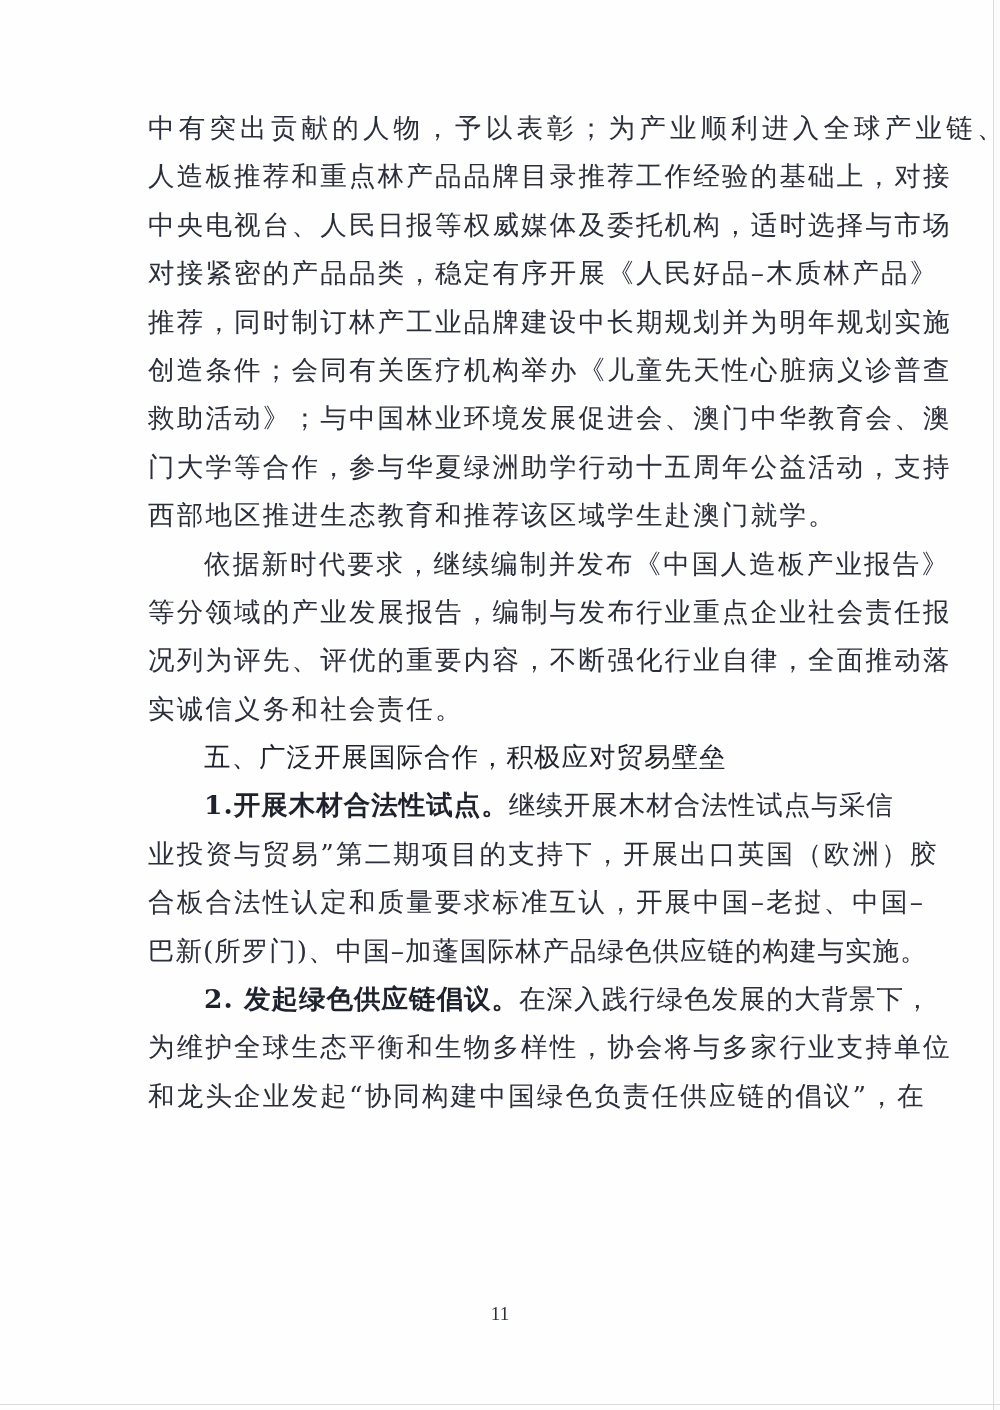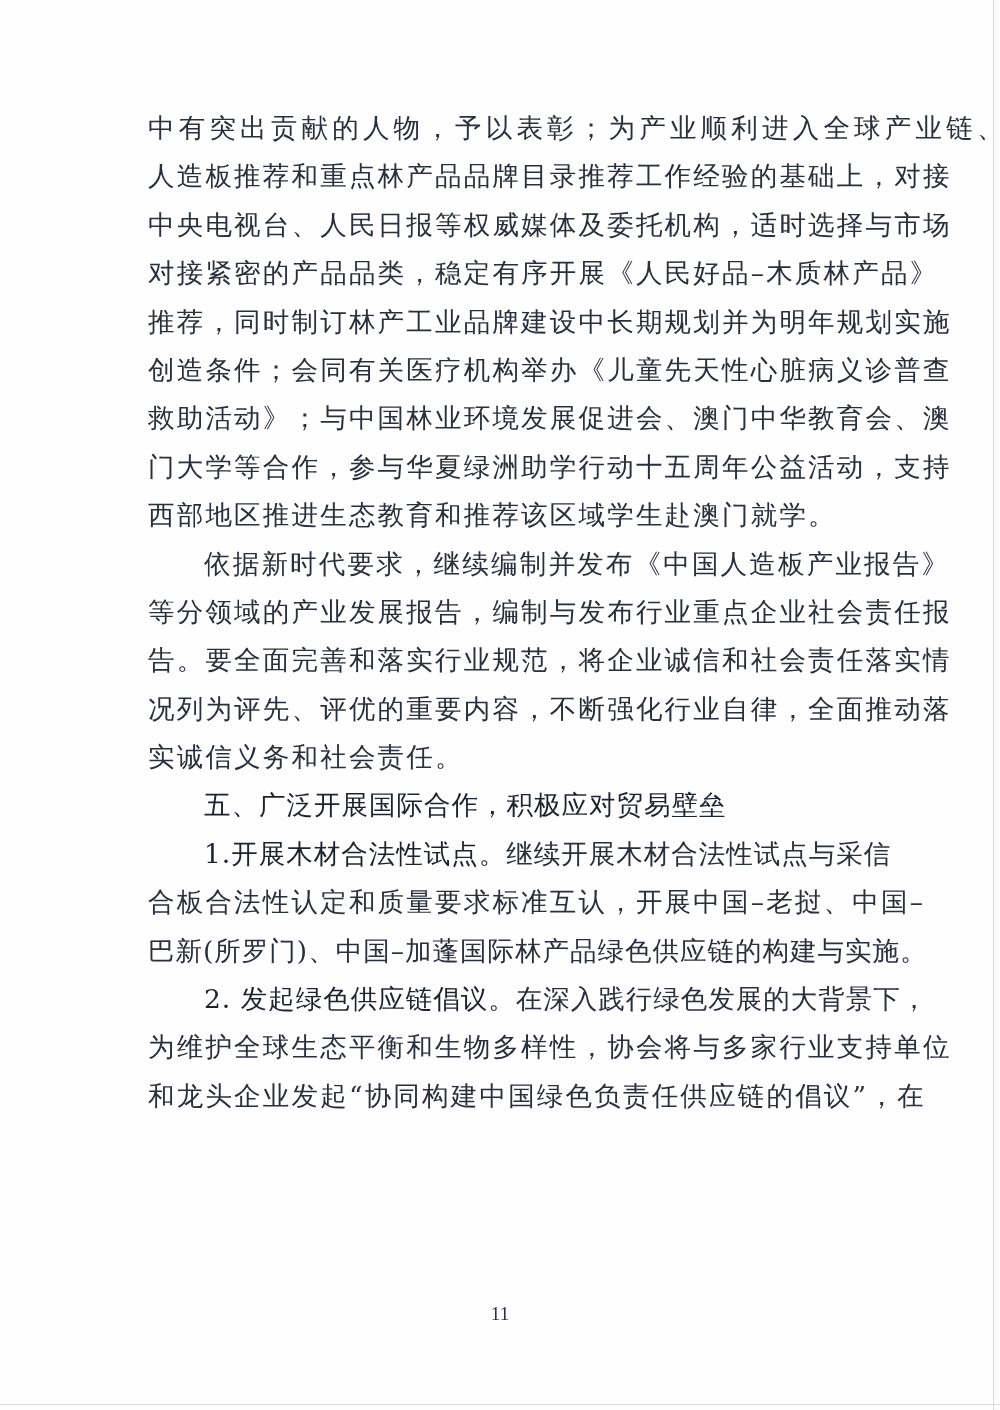--- a/index.html
+++ b/index.html
@@ -55,21 +55,21 @@
     line-height: 48.4px;
     color: #2b2f3b;
     white-space: pre;
     letter-spacing: 0.2px;
     font-weight: normal;
   }
   .indent2 {
     padding-left: 56px;
   }
   .bold {
-    font-weight: normal;
+    font-weight: bold;
     color: #1e222c;
   }
   .heading {
     font-weight: normal;
     color: #1e222c;
     padding-left: 56px;
     letter-spacing: 0.4px;
   }
   .wide {
     letter-spacing: 4.2px;
@@ -107,28 +107,28 @@
     <div class="line wide2">中央电视台、人民日报等权威媒体及委托机构，适时选择与市场</div>
     <div class="line wide2">对接紧密的产品品类，稳定有序开展《人民好品–木质林产品》</div>
     <div class="line wide2">推荐，同时制订林产工业品牌建设中长期规划并为明年规划实施</div>
     <div class="line wide2">创造条件；会同有关医疗机构举办《儿童先天性心脏病义诊普查</div>
     <div class="line wide2">救助活动》；与中国林业环境发展促进会、澳门中华教育会、澳</div>
     <div class="line wide2">门大学等合作，参与华夏绿洲助学行动十五周年公益活动，支持</div>
     <div class="line wide2">西部地区推进生态教育和推荐该区域学生赴澳门就学。</div>
 
     <div class="line wide2 indent2">依据新时代要求，继续编制并发布《中国人造板产业报告》</div>
     <div class="line wide2">等分领域的产业发展报告，编制与发布行业重点企业社会责任报</div>
-    <div class="line wide2">告。要全面完善和落实行业规范，将企业诚信和社会责任落实情</div>
     <div class="line wide2">况列为评先、评优的重要内容，不断强化行业自律，全面推动落</div>
     <div class="line wide2">实诚信义务和社会责任。</div>
 
     <div class="line heading wide3">五、广泛开展国际合作，积极应对贸易壁垒</div>
 
     <div class="line wide3 indent2"><span class="bold">1.开展木材合法性试点。</span><span>继续开展木材合法性试点与采信</span></div>
 
+    <div class="line wide2">业投资与贸易”第二期项目的支持下，开展出口英国（欧洲）胶</div>
     <div class="line wide2">合板合法性认定和质量要求标准互认，开展中国–老挝、中国–</div>
     <div class="line wide3">巴新(所罗门)、中国–加蓬国际林产品绿色供应链的构建与实施。</div>
 
     <div class="line wide3 indent2"><span class="bold">2. 发起绿色供应链倡议。</span><span>在深入践行绿色发展的大背景下，</span></div>
 
     <div class="line wide2">为维护全球生态平衡和生物多样性，协会将与多家行业支持单位</div>
     <div class="line wide2">和龙头企业发起“协同构建中国绿色负责任供应链的倡议”，在</div>
 
   </div>
 

